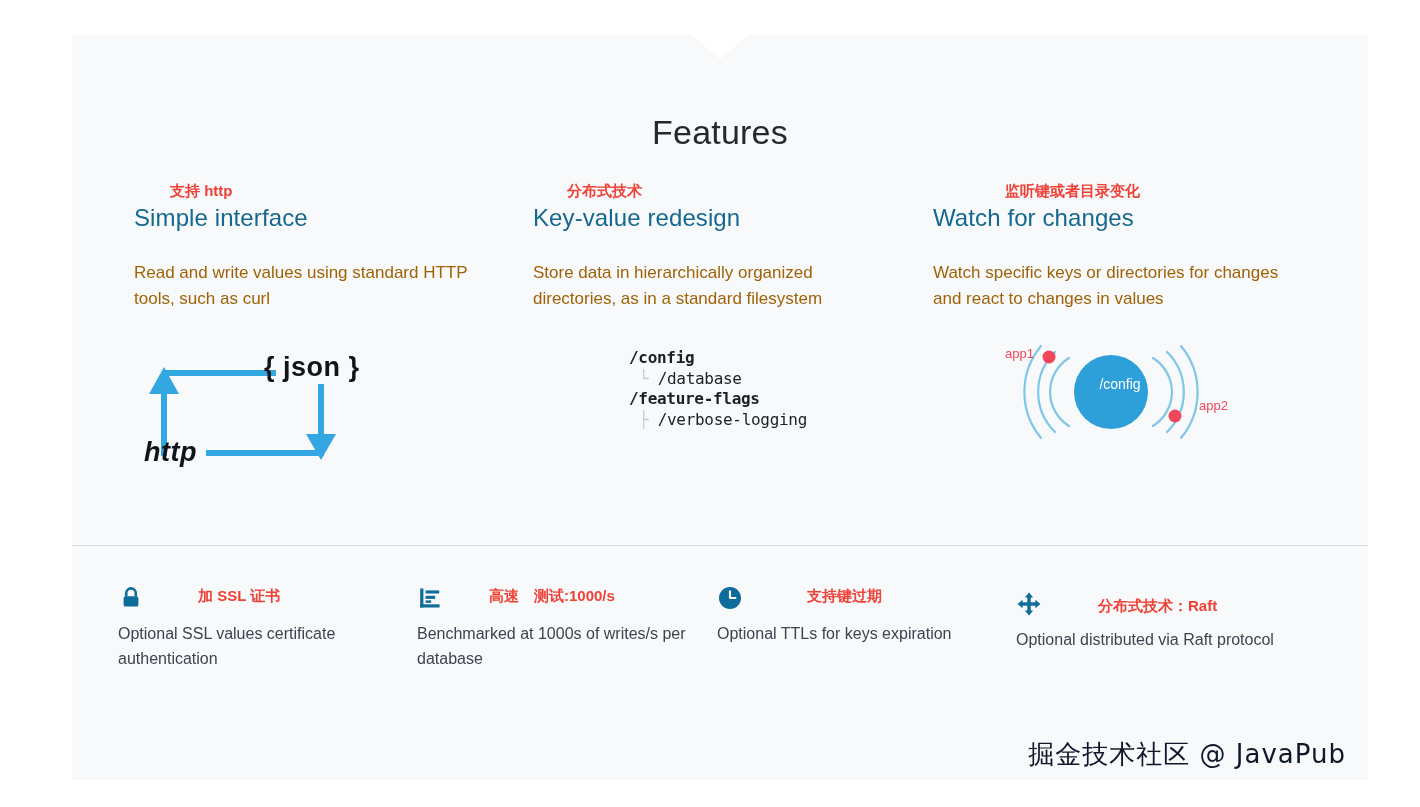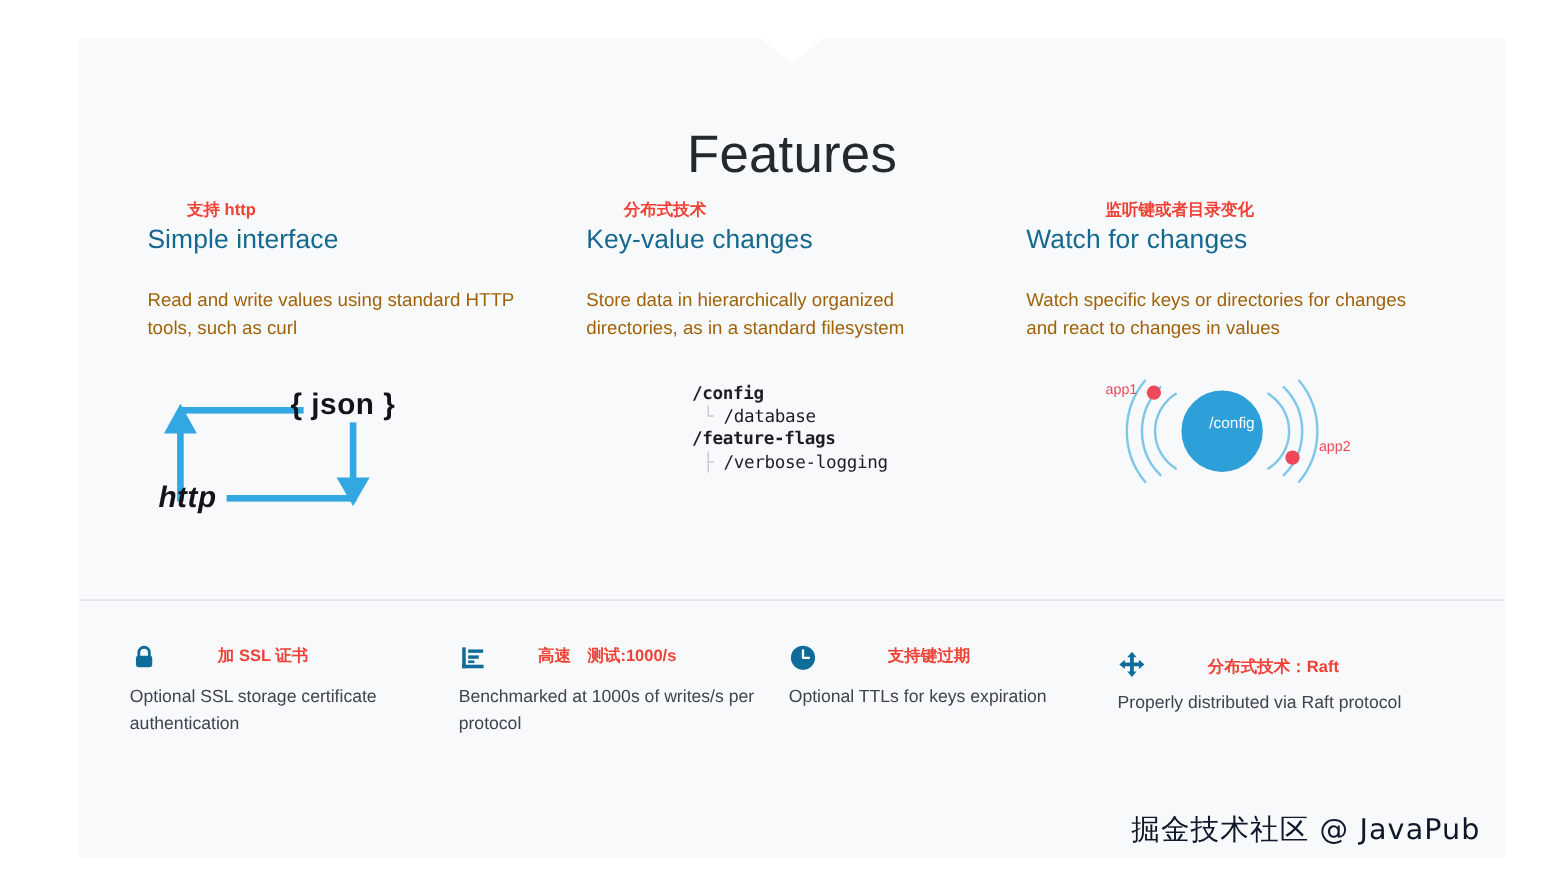--- a/index.html
+++ b/index.html
@@ -33,21 +33,21 @@
     border-left: 28px solid transparent;
     border-right: 28px solid transparent;
     border-top: 24px solid #ffffff;
   }
   .page-title {
     position: absolute;
     left: 0;
     right: 0;
     top: 78px;
     text-align: center;
-    font-size: 48px;
+    font-size: 34px;
     font-weight: 400;
     color: #24292e;
     letter-spacing: 0.2px;
   }
   
   .cols {
     position: absolute;
     left: 0;
     top: 130px;
     width: 100%;
@@ -235,21 +235,21 @@
           <rect x="184" y="42" width="6" height="58" fill="#32a7e2"></rect>
           <polygon points="187,118 172,92 202,92" fill="#32a7e2"></polygon>
         </svg>
         <div class="jsonbox">{ json }</div>
         <div class="httpbox">http</div>
       </div>
     </div>
 
     <div class="col col-1">
       <div class="cn-note">分布式技术</div>
-      <div class="col-head">Key-value changes</div>
+      <div class="col-head">Key-value redesign</div>
       <div class="col-body">Store data in hierarchically organized directories, as in a standard filesystem</div>
 
       <div class="tree">
         <div class="lvl0">/config</div>
         <div class="lvl1"><span class="branch">└</span> <span>/database</span></div>
         <div class="lvl0">/feature-flags</div>
         <div class="lvl1"><span class="branch">├</span> <span>/verbose-logging</span></div>
       </div>
     </div>
 
@@ -290,37 +290,37 @@
     <div class="bitem b0">
       <div class="brow">
         <span class="bicon">
           <svg width="26" height="26" viewBox="0 0 26 26" fill="none">
             <path d="M8.2 11.5 V8.2 a4.8 4.8 0 0 1 9.6 0 v3.3" stroke="#0e6c9b" stroke-width="2.6" fill="none"></path>
             <rect x="5.6" y="11.2" width="14.8" height="10.4" rx="2.2" fill="#0e6c9b"></rect>
           </svg>
         </span>
         <span class="bnote">加 SSL 证书</span>
       </div>
-      <div class="btext">Optional SSL storage certificate authentication</div>
+      <div class="btext">Optional SSL values certificate authentication</div>
     </div>
 
     <div class="bitem b1">
       <div class="brow">
         <span class="bicon">
           <svg width="26" height="26" viewBox="0 0 26 26" fill="none">
             <rect x="3.2" y="3.5" width="3.2" height="19" fill="#0e6c9b"></rect>
             <rect x="3.2" y="19.3" width="19.4" height="3.2" fill="#0e6c9b"></rect>
             <rect x="8.6" y="5.4" width="13.6" height="3.1" fill="#0e6c9b"></rect>
             <rect x="8.6" y="10.8" width="9.6" height="3.1" fill="#0e6c9b"></rect>
             <rect x="8.6" y="15.4" width="5.6" height="2.4" fill="#0e6c9b"></rect>
           </svg>
         </span>
         <span class="bnote">高速　测试:1000/s</span>
       </div>
-      <div class="btext">Benchmarked at 1000s of writes/s per protocol</div>
+      <div class="btext">Benchmarked at 1000s of writes/s per database</div>
     </div>
 
     <div class="bitem b2">
       <div class="brow">
         <span class="bicon">
           <svg width="26" height="26" viewBox="0 0 26 26" fill="none">
             <circle cx="13" cy="13" r="11" fill="#0e6c9b"></circle>
             <path d="M13 6.2 V13 h5.4" stroke="#ffffff" stroke-width="2.1" stroke-linecap="round" stroke-linejoin="round" fill="none"></path>
           </svg>
         </span>
@@ -336,20 +336,20 @@
             <rect x="11.3" y="5" width="3.4" height="16" fill="#0e6c9b"></rect>
             <rect x="5" y="11.3" width="16" height="3.4" fill="#0e6c9b"></rect>
             <polygon points="13,1.6 8.8,6.6 17.2,6.6" fill="#0e6c9b"></polygon>
             <polygon points="13,24.4 8.8,19.4 17.2,19.4" fill="#0e6c9b"></polygon>
             <polygon points="1.6,13 6.6,8.8 6.6,17.2" fill="#0e6c9b"></polygon>
             <polygon points="24.4,13 19.4,8.8 19.4,17.2" fill="#0e6c9b"></polygon>
           </svg>
         </span>
         <span class="bnote">分布式技术：Raft</span>
       </div>
-      <div class="btext">Properly distributed via Raft protocol</div>
+      <div class="btext">Optional distributed via Raft protocol</div>
     </div>
 
   </div>
 
   <div class="watermark">掘金技术社区 @ JavaPub</div>
 
 </div>
 
 </body></html>

